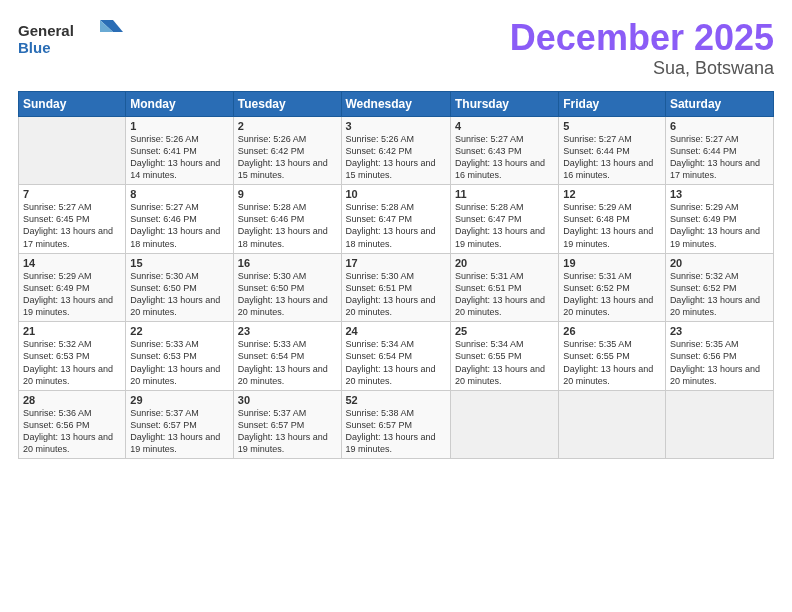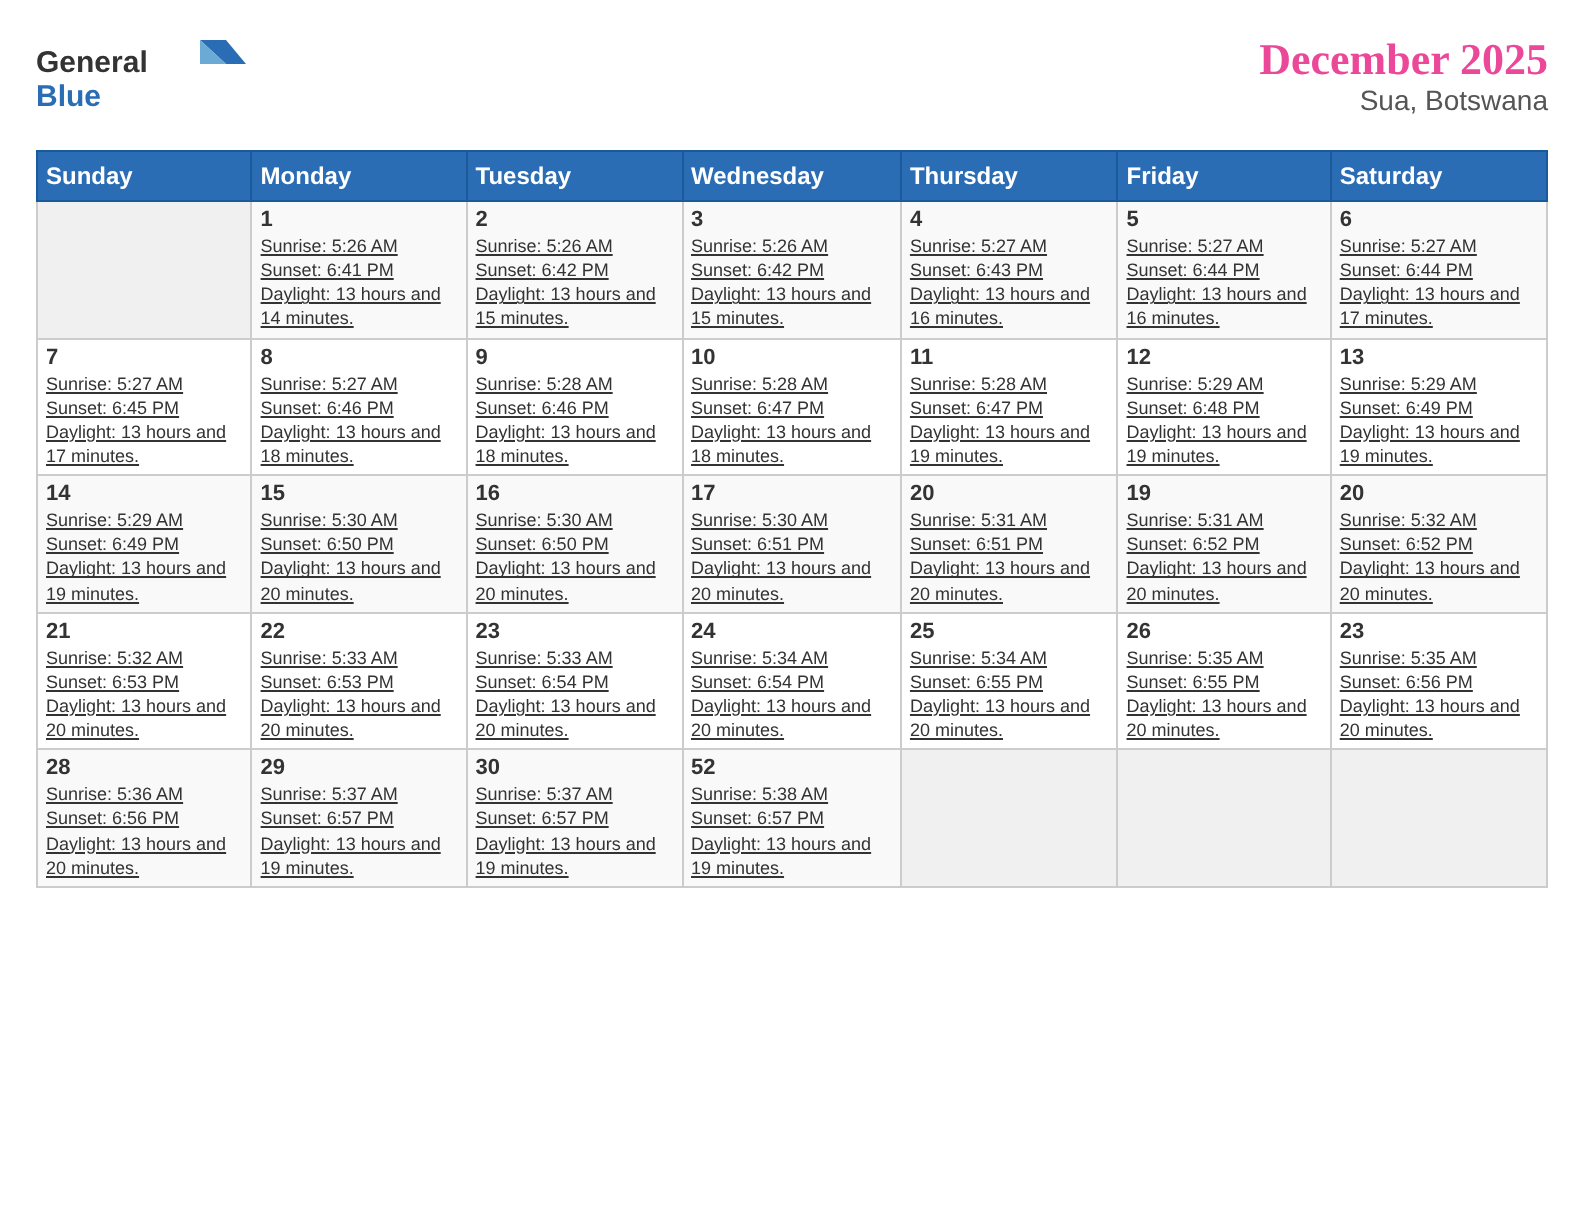--- a/index.html
+++ b/index.html
@@ -23,28 +23,27 @@
       margin-bottom: 8px;
     }
     .logo {
       display: flex;
       align-items: center;
     }
     .title-block {
       text-align: right;
     }
     .month-title {
-      font-size: 22px;
+      font-size: 36px;
       font-weight: bold;
-      color: #ec4899;
+      color: #8b5cf6;
       line-height: 1.1;
-      font-family: Liberation Serif, serif;
     }
     .location {
-      font-size: 14px;
+      font-size: 18px;
       color: #555;
     }
     .calendar {
       width: 100%;
       border-collapse: collapse;
       border: 1px solid #ccc;
       margin-top: 12px;
     }
     .calendar th {
       background: #2a6db5;
@@ -75,21 +74,20 @@
       font-size: 11px;
       font-weight: bold;
       color: #333;
       display: block;
       margin-bottom: 1px;
     }
     .day-info {
       font-size: 9px;
       color: #333;
       line-height: 1.35;
-      text-decoration: underline;
     }
     .empty-cell {
       background: #f0f0f0 !important;
     }
   </style>
 </head>
 <body>
 
 <div class="page">
   <div class="header">

